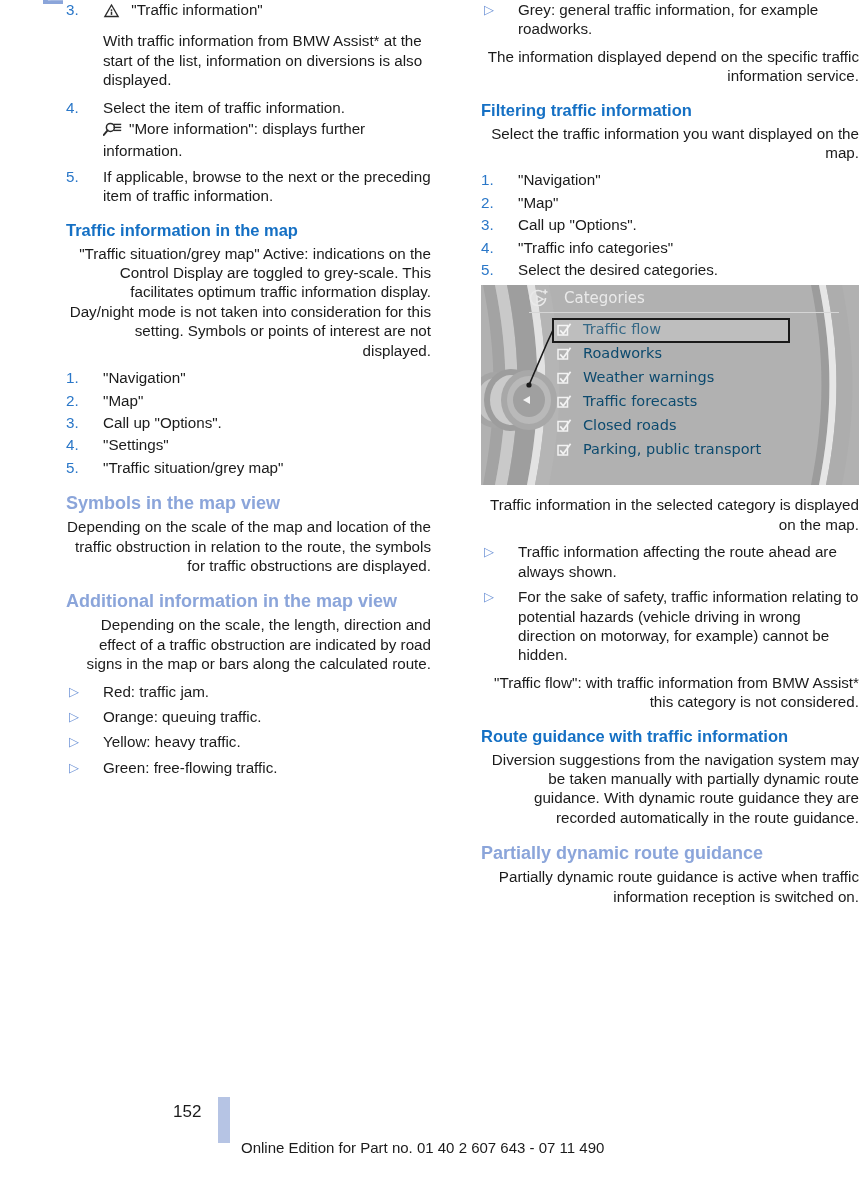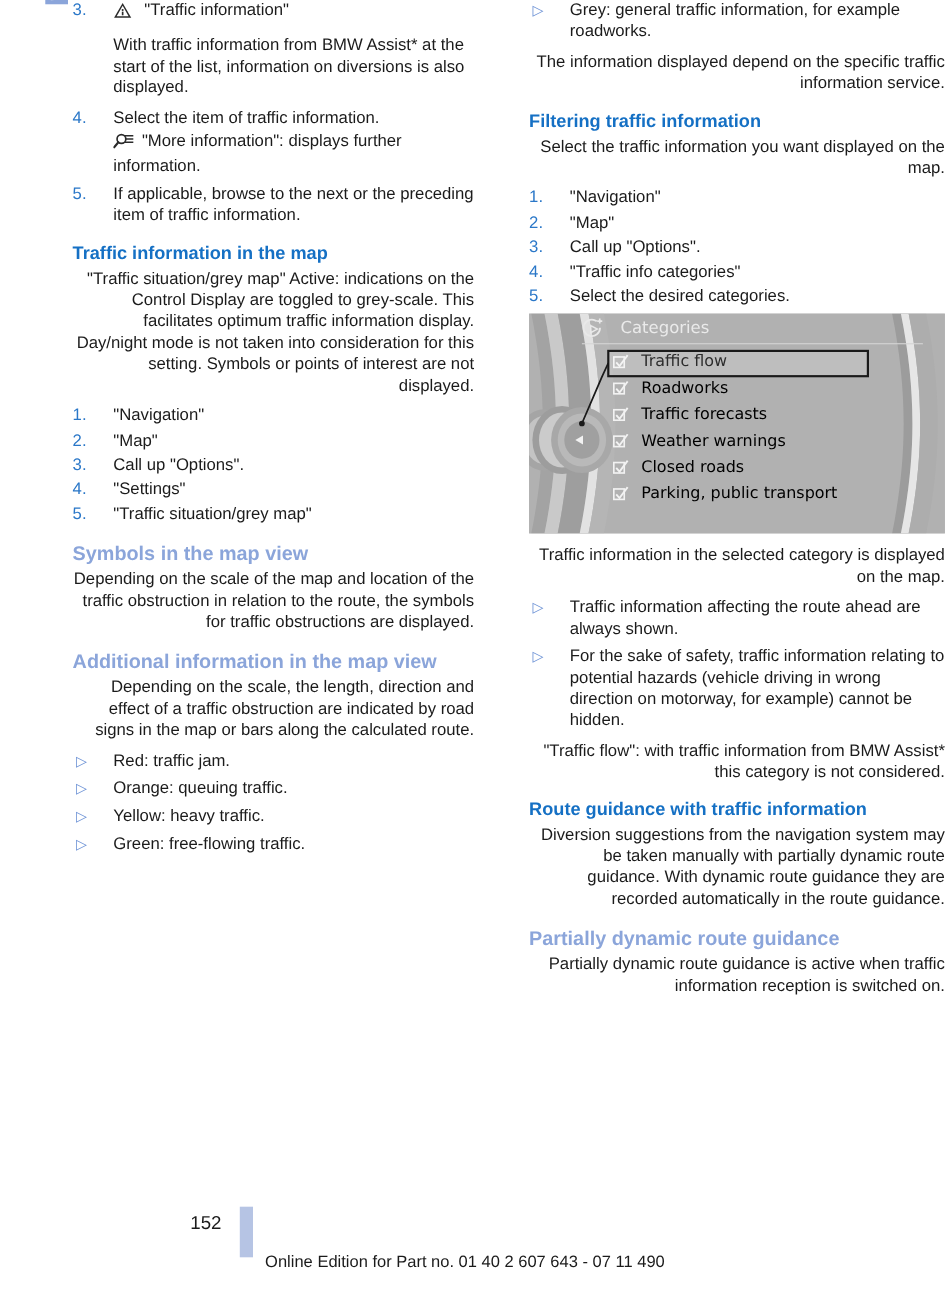--- a/index.html
+++ b/index.html
@@ -144,21 +144,21 @@
   #figure-categories .opt-list {
     position: absolute;
     left: 76px; top: 32px;
     width: 290px;
   }
   #figure-categories .opt {
     position: relative;
     height: 24px;
     line-height: 24px;
     font-size: 14.5px;
-    color: #000000;
+    color: #0c4a6e;
     font-family: "DejaVu Sans", sans-serif;
     padding-left: 26px;
     white-space: nowrap;
   }
   #figure-categories .opt .chk {
     position: absolute; left: 0; top: 4px;
   }
   #figure-categories .opt.selected {
     position: relative;
   }
@@ -343,30 +343,30 @@
           </span>
           <span>Roadworks</span>
         </div>
         <div class="opt">
           <span class="chk">
             <svg width="15" height="15" viewBox="0 0 15 15">
                 <rect x="1" y="2.5" width="9.5" height="9.5" fill="none" stroke="#f2f2f2" stroke-width="1.5"></rect>
                 <polyline points="3.2,7.4 6.2,10.8 13.6,0.8" fill="none" stroke="#f2f2f2" stroke-width="1.7"></polyline>
               </svg>
           </span>
+          <span>Weather warnings</span>
+        </div>
+        <div class="opt">
+          <span class="chk">
+            <svg width="15" height="15" viewBox="0 0 15 15">
+                <rect x="1" y="2.5" width="9.5" height="9.5" fill="none" stroke="#f2f2f2" stroke-width="1.5"></rect>
+                <polyline points="3.2,7.4 6.2,10.8 13.6,0.8" fill="none" stroke="#f2f2f2" stroke-width="1.7"></polyline>
+              </svg>
+          </span>
           <span>Traffic forecasts</span>
-        </div>
-        <div class="opt">
-          <span class="chk">
-            <svg width="15" height="15" viewBox="0 0 15 15">
-                <rect x="1" y="2.5" width="9.5" height="9.5" fill="none" stroke="#f2f2f2" stroke-width="1.5"></rect>
-                <polyline points="3.2,7.4 6.2,10.8 13.6,0.8" fill="none" stroke="#f2f2f2" stroke-width="1.7"></polyline>
-              </svg>
-          </span>
-          <span>Weather warnings</span>
         </div>
         <div class="opt">
           <span class="chk">
             <svg width="15" height="15" viewBox="0 0 15 15">
                 <rect x="1" y="2.5" width="9.5" height="9.5" fill="none" stroke="#f2f2f2" stroke-width="1.5"></rect>
                 <polyline points="3.2,7.4 6.2,10.8 13.6,0.8" fill="none" stroke="#f2f2f2" stroke-width="1.7"></polyline>
               </svg>
           </span>
           <span>Closed roads</span>
         </div>

